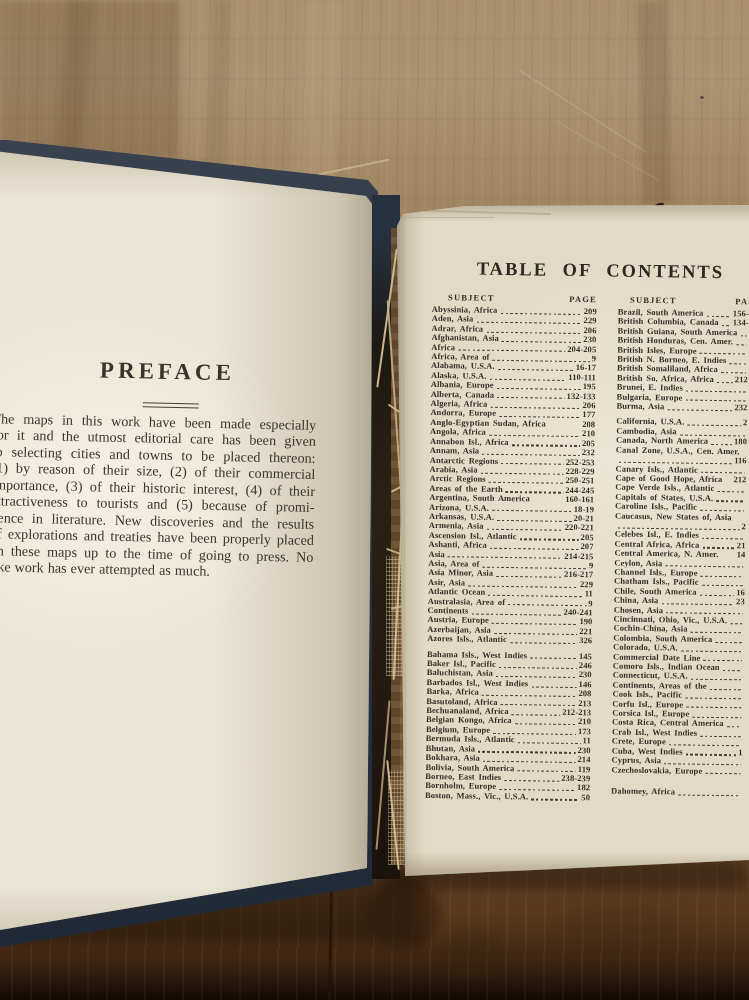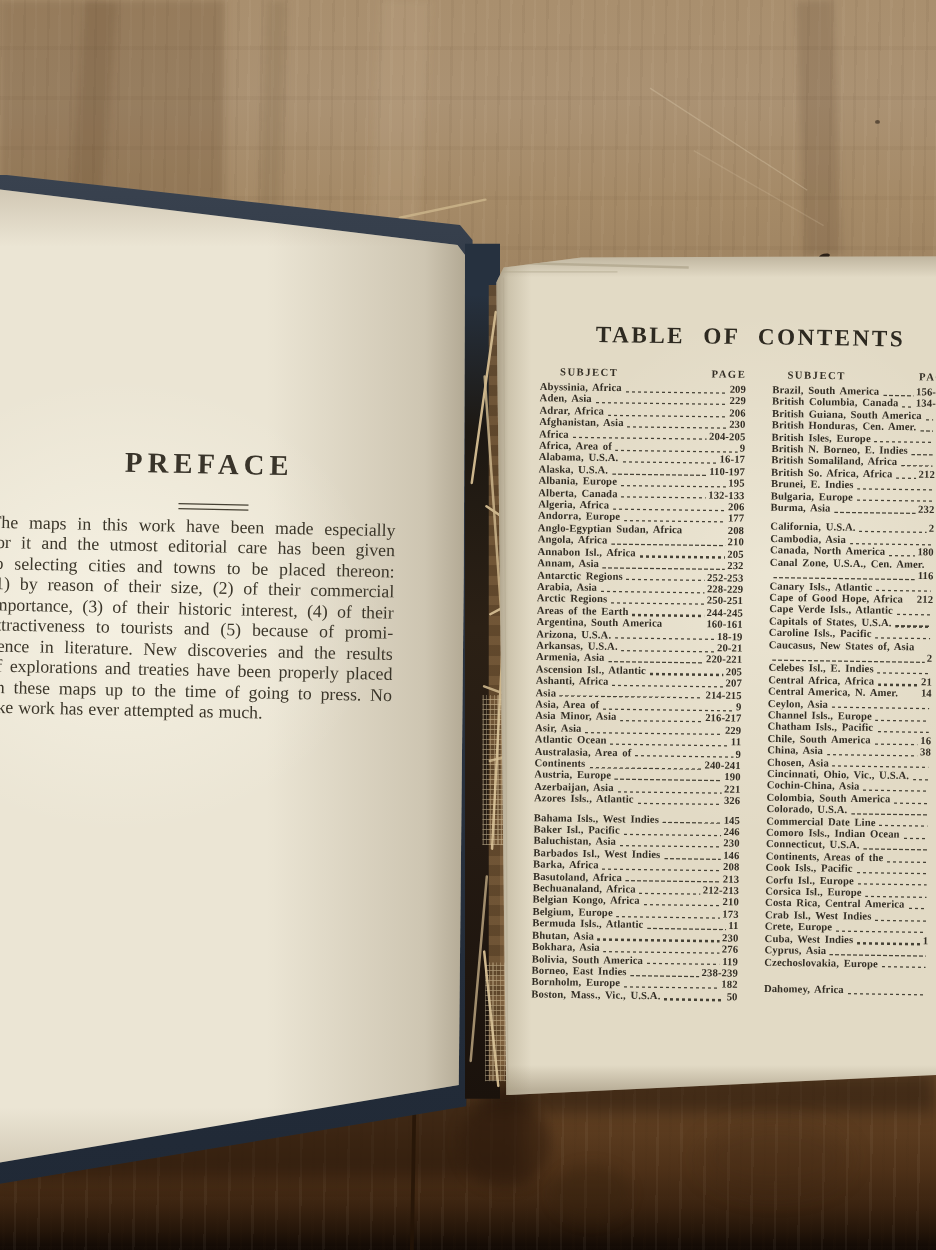--- a/index.html
+++ b/index.html
@@ -284,21 +284,21 @@
               <span class="ep">9</span>
             </div>
             <div class="er">
               <span class="en">Alabama, U.S.A.</span>
               <span class="ldr"></span>
               <span class="ep">16-17</span>
             </div>
             <div class="er">
               <span class="en">Alaska, U.S.A.</span>
               <span class="ldr"></span>
-              <span class="ep">110-197</span>
+              <span class="ep">110-111</span>
             </div>
             <div class="er">
               <span class="en">Albania, Europe</span>
               <span class="ldr"></span>
               <span class="ep">195</span>
             </div>
             <div class="er">
               <span class="en">Alberta, Canada</span>
               <span class="ldr"></span>
               <span class="ep">132-133</span>
@@ -485,21 +485,21 @@
               <span class="ep">11</span>
             </div>
             <div class="er">
               <span class="en">Bhutan, Asia</span>
               <span class="ldr"></span>
               <span class="ep">230</span>
             </div>
             <div class="er">
               <span class="en">Bokhara, Asia</span>
               <span class="ldr"></span>
-              <span class="ep">276</span>
+              <span class="ep">214</span>
             </div>
             <div class="er">
               <span class="en">Bolivia, South America</span>
               <span class="ldr"></span>
               <span class="ep">119</span>
             </div>
             <div class="er">
               <span class="en">Borneo, East Indies</span>
               <span class="ldr"></span>
               <span class="ep">238-239</span>
@@ -663,21 +663,21 @@
               <span class="ep"></span>
             </div>
             <div class="er">
               <span class="en">Chile, South America</span>
               <span class="ldr"></span>
               <span class="ep">16</span>
             </div>
             <div class="er">
               <span class="en">China, Asia</span>
               <span class="ldr"></span>
-              <span class="ep">38</span>
+              <span class="ep">23</span>
             </div>
             <div class="er">
               <span class="en">Chosen, Asia</span>
               <span class="ldr"></span>
               <span class="ep"></span>
             </div>
             <div class="er">
               <span class="en">Cincinnati, Ohio, Vic., U.S.A.</span>
               <span class="ldr"></span>
               <span class="ep"></span>

